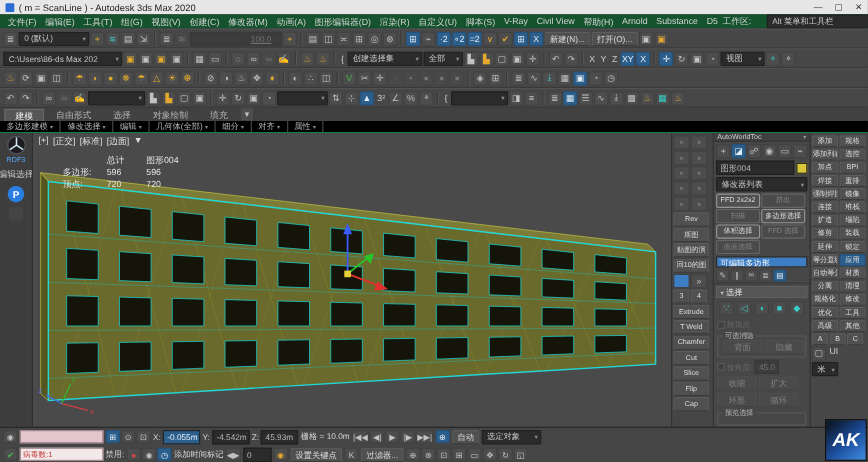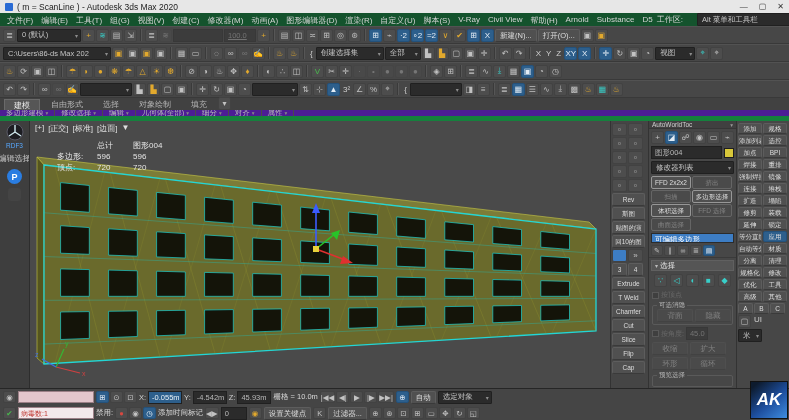--- a/index.html
+++ b/index.html
@@ -26,21 +26,21 @@
   .dd b{font-weight:normal;color:#8d8d8d;font-size:6px;margin-left:2px}
   .tbtn{display:inline-block;background:#505050;border:1px solid #5d5d5d;border-bottom-color:#3a3a3a;color:#dedede;font-size:7.5px;height:13px;line-height:11px;padding:0 4px;border-radius:2px;flex:none;overflow:hidden;white-space:nowrap}
   .tbtn.hl{background:#2d5f8c;border-color:#24517a}
   .fr{border-color:#979797}
   .ttxt{font-size:8px;color:#cfcfcf;padding:0 2px;flex:none}
   .fld{background:#2b2b2b;border:1px solid #202020;height:13px;line-height:11px;padding:0 3px;font-size:7.5px;color:#b9b9b9;flex:none;overflow:hidden}
   
   .ribtabs{height:12px;background:#414141;display:flex;align-items:flex-end;padding:0 4px;gap:2px;font-size:8px}
   .rtab{padding:0 9px;height:11px;line-height:11px;color:#b5b5b5;flex:none}
   .rtab.act{background:#565656;color:#eee;border:1px solid #6a6a6a;border-bottom:none}
-  .ribpanels{height:11px;background:#4c1d95;border-bottom:5px solid #15803d;display:flex;align-items:flex-end;font-size:7.5px;color:#b8b8b8;overflow:hidden}
+  .ribpanels{height:11px;background:#000000;border-bottom:1px solid #15803d;display:flex;align-items:flex-end;font-size:7.5px;color:#b8b8b8;overflow:hidden}
   .rpan{padding:0 6px;border-right:1px solid #4a4a4a;display:inline-flex;gap:2px;align-items:center;height:100%;flex:none}
   .rpan b{font-weight:normal;font-size:5.5px;color:#888}
   
   .main{display:flex;height:267px}
   .sidebar{width:30px;background:#3e3e3e;border-right:1px solid #2d2d2d;display:flex;flex-direction:column;align-items:center;font-size:8px;color:#c8c8c8;padding-top:2px;flex:none;overflow:hidden}
   .sb-logo{width:18px;height:18px;flex:none;margin-bottom:1px}
   .sb-badge{color:#57a8ff;font-size:6.5px;margin-bottom:1px}
   .sb-item{height:17px;line-height:17px;flex:none}
   .sb-p{width:15px;height:15px;border-radius:50%;background:#2a7de1;color:#fff;font-weight:bold;font-size:9px;display:flex;align-items:center;justify-content:center;margin-top:2px;flex:none}
   .sb-dim{width:13px;height:13px;border-radius:3px;background:#4a4a4a;margin-top:4px;opacity:.5;flex:none}

